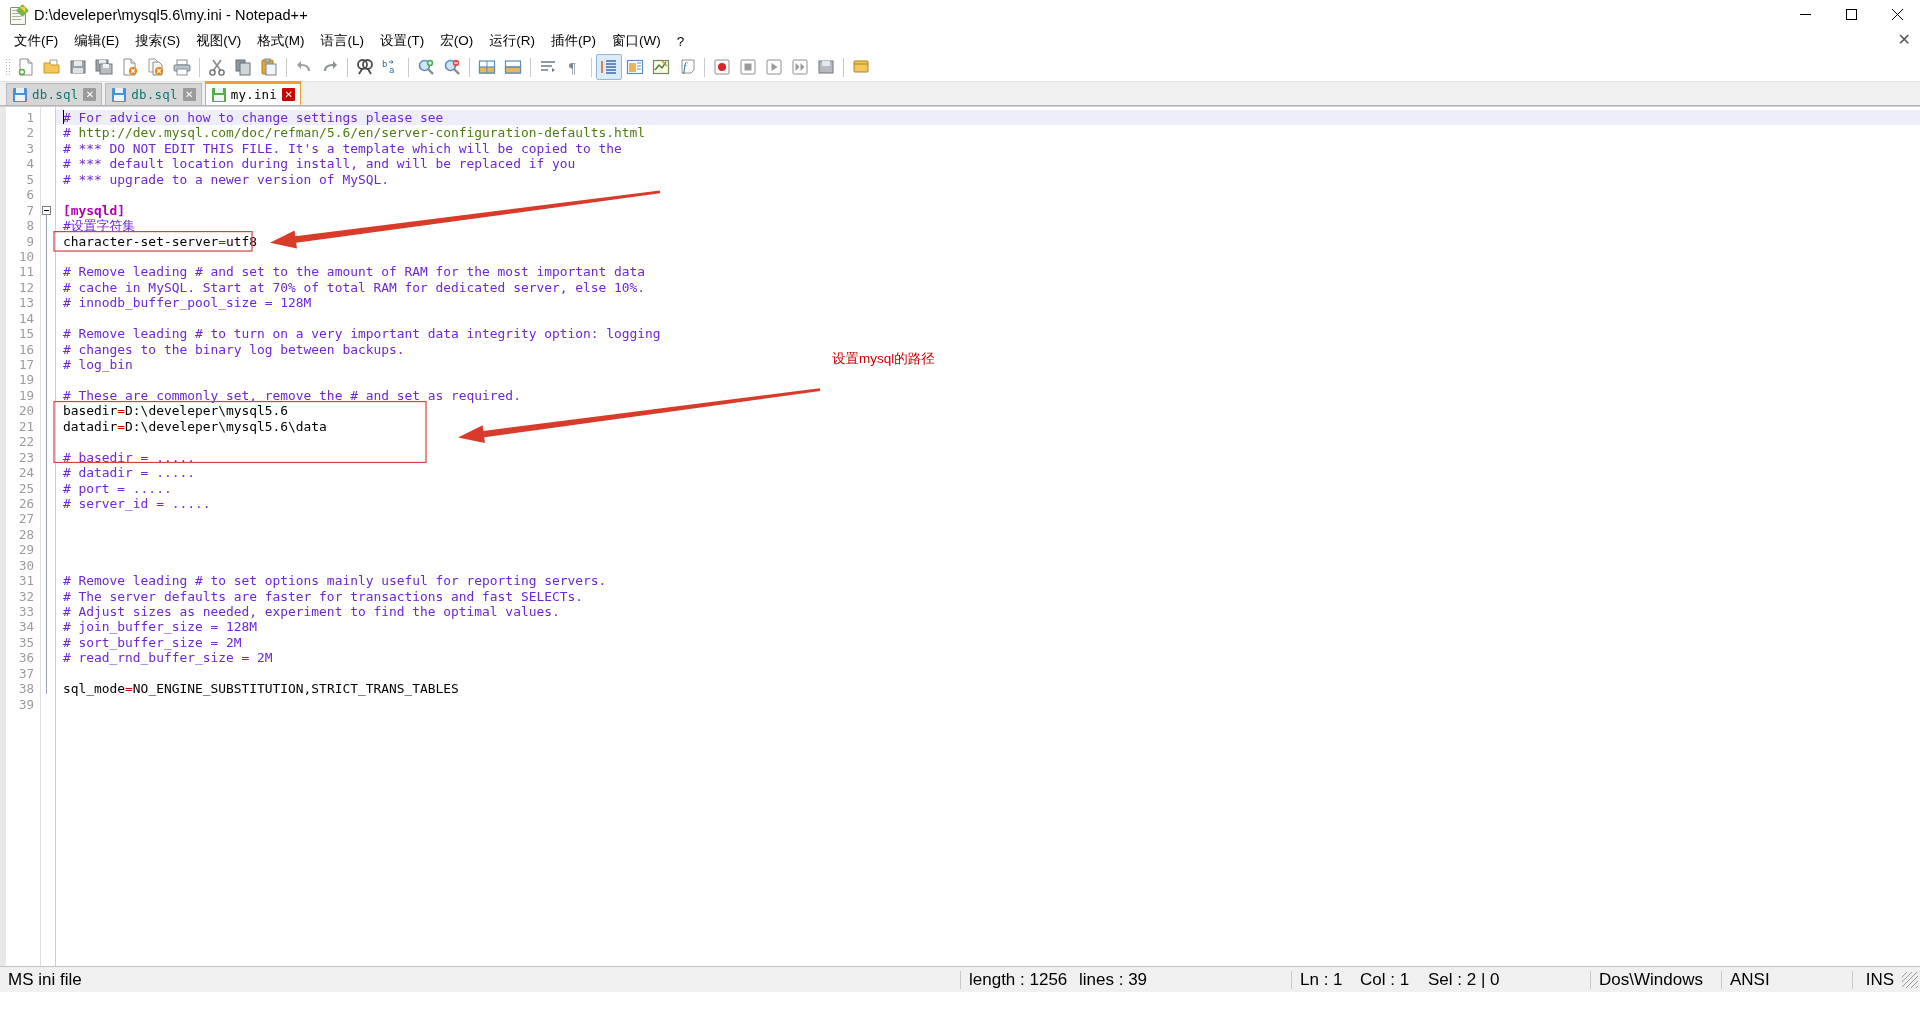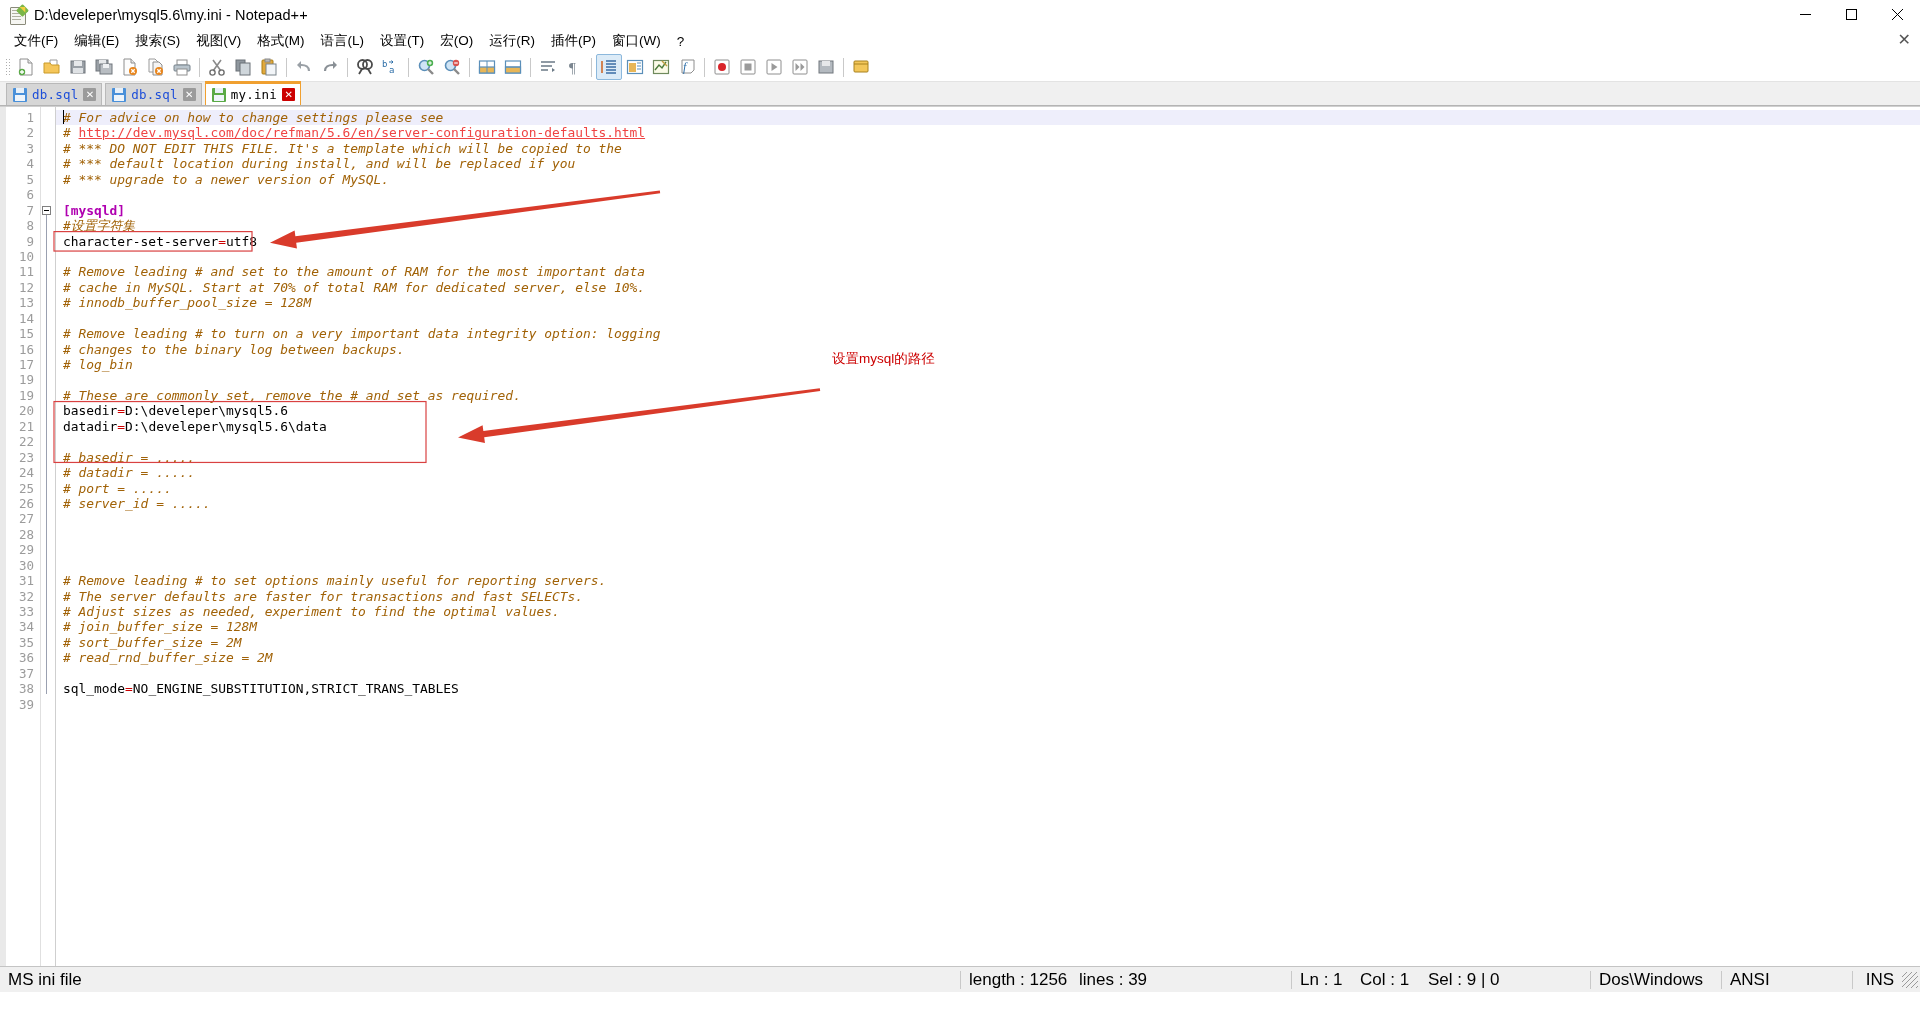--- a/index.html
+++ b/index.html
@@ -77,21 +77,21 @@
   .tab.active:before{
     content:"";position:absolute;left:-1px;right:-1px;top:-3px;height:3px;background:#f0a030;
   }
   .tab-icon{width:14px;height:14px;position:relative;flex:none;}
   .disk{position:absolute;inset:0;background:#4a90d9;border-radius:1px;}
   .disk:before{content:"";position:absolute;left:3px;top:0;width:8px;height:5px;background:#e8f0f8;}
   .disk:after{content:"";position:absolute;left:2px;bottom:1px;width:10px;height:6px;background:#eef4fa;}
   .tab.active .disk{background:#5aaa46;}
   .tab-label{
     font-family:"DejaVu Sans Mono","Liberation Mono",monospace;
-    font-size:12.5px;color:#1d4ed8;white-space:nowrap;letter-spacing:.2px;
+    font-size:12.5px;color:#0f766e;white-space:nowrap;letter-spacing:.2px;
   }
   .tab.active .tab-label{color:#000;}
   .tab-close{
     width:13px;height:13px;background:#9b9b9b;color:#fff;font-size:10px;line-height:13px;
     text-align:center;border-radius:1px;font-family:"Liberation Sans",sans-serif;cursor:default;
   }
   .tab.active .tab-close{background:#cc0000;}
 
   
   .editor-wrap{flex:1;display:flex;position:relative;overflow:hidden;background:#fff;
@@ -118,22 +118,22 @@
   }
   .fold-box:after{content:"";position:absolute;left:1px;top:3px;width:5px;height:1px;background:#000;}
   .code{
     flex:1;position:relative;padding-top:3px;overflow:hidden;
     font-family:"DejaVu Sans Mono","Liberation Mono",monospace;
     font-size:12.9px;line-height:15.45px;white-space:pre;
     border-left:1px solid #cfcfcf;
   }
   .code-line{height:15.45px;line-height:15.45px;padding-left:7px;white-space:pre;}
   .code-line.current{background:#eeeefb;}
-  .c-comment{color:#a16207;font-style:italic;}
-  .c-link{color:#ef4444;text-decoration:underline;}
+  .c-comment{color:#6d28d9;}
+  .c-link{color:#4d7c0f;}
   .c-section{color:#b000b0;font-weight:bold;}
   .c-key{color:#000000;}
   .c-op{color:#cc0000;}
   .c-val{color:#000000;}
   .caret{position:absolute;left:7px;top:3px;width:1px;height:14px;background:#000;}
 
   
   .anno{position:absolute;pointer-events:none;}
   .anno-text{
     color:#cc0000;font-size:13.5px;font-family:"Liberation Sans",sans-serif;white-space:nowrap;
@@ -544,21 +544,21 @@
   </div>
 
   <div class="statusbar">
     <div class="st-cell" style="width:960px;box-sizing:border-box;">MS ini file</div>
     <div class="st-sep"></div>
     <div class="st-cell" style="width:110px;box-sizing:border-box;">length : 1256</div>
     <div class="st-cell" style="width:220px;box-sizing:border-box;">lines : 39</div>
     <div class="st-sep"></div>
     <div class="st-cell" style="width:60px;box-sizing:border-box;">Ln : 1</div>
     <div class="st-cell" style="width:68px;box-sizing:border-box;">Col : 1</div>
-    <div class="st-cell" style="width:170px;box-sizing:border-box;">Sel : 9 | 0</div>
+    <div class="st-cell" style="width:170px;box-sizing:border-box;">Sel : 2 | 0</div>
     <div class="st-sep"></div>
     <div class="st-cell" style="width:130px;box-sizing:border-box;">Dos\Windows</div>
     <div class="st-sep"></div>
     <div class="st-cell" style="width:130px;box-sizing:border-box;">ANSI</div>
     <div class="st-sep"></div>
     <div class="st-grow"></div>
     <div class="st-cell">INS</div>
     <div class="sizer"></div>
   </div>
 </div>

